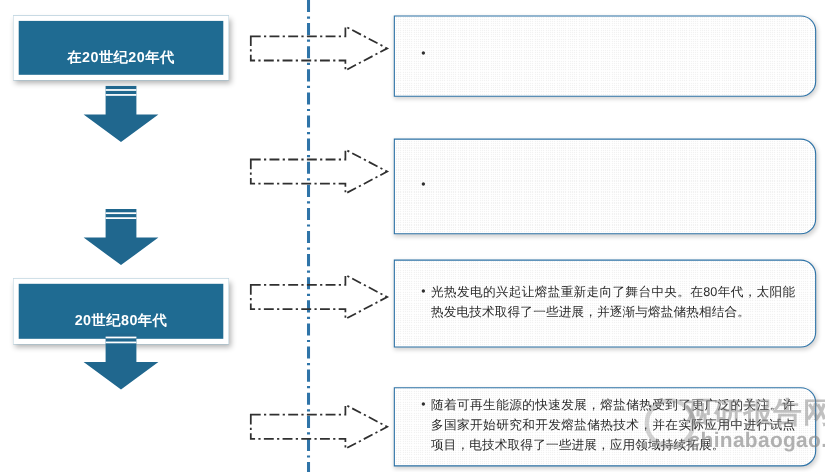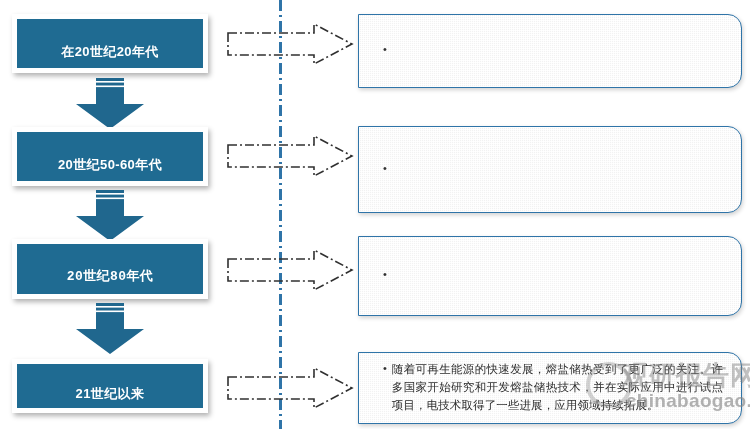--- a/index.html
+++ b/index.html
@@ -41,21 +41,21 @@
     font-weight: bold;
     letter-spacing: 0.4px;
     text-align: center;
     line-height: 1.2;
     white-space: nowrap;
     margin-top: 16px;
   }
 
   .stage-box.s1 { top: 14px;  height: 59px; }
   .stage-box.s2 { top: 127px; height: 59px; }
-  .stage-box.s3 { top: 239px; height: 60px; font-family: Liberation Mono, monospace; }
+  .stage-box.s3 { top: 253px; height: 60px; }
   .stage-box.s4 { top: 359px; height: 54px; }
 
   
   .down-arrow {
     position: absolute;
     left: 74px;
     width: 72px;
     height: 52px;
   }
   .down-arrow.a1 { top: 78px; }
@@ -189,23 +189,20 @@
       <span class="bullet">•</span>
     </div>
   </div>
 
   <svg class="down-arrow a1" viewBox="0 0 72 52">
     <path d="M22,0 L50,0 L50,26 L70,26 L36,51 L2,26 L22,26 Z" fill="#20678e"></path>
     <rect x="22" y="3" width="28" height="1.6" fill="#ffffff"></rect>
     <rect x="22" y="7.5" width="28" height="1.6" fill="#ffffff"></rect>
   </svg>
 
-  <div class="stage-box s2">
-    <span class="stage-label">20世纪50-60年代</span>
-  </div>
 
   <svg class="dash-arrow d2" viewBox="0 0 128 44">
     <path d="M2,11 L88,11 L88,2 L126,22 L88,42 L88,33 L2,33 Z" fill="none" stroke="#303030" stroke-width="1.6" stroke-dasharray="9 3 2 3"></path>
   </svg>
 
   <div class="desc-box b2">
     <div class="desc-inner">
       <span class="bullet">•</span>
     </div>
   </div>
@@ -220,32 +217,30 @@
     <span class="stage-label">20世纪80年代</span>
   </div>
 
   <svg class="dash-arrow d3" viewBox="0 0 128 44">
     <path d="M2,11 L88,11 L88,2 L126,22 L88,42 L88,33 L2,33 Z" fill="none" stroke="#303030" stroke-width="1.6" stroke-dasharray="9 3 2 3"></path>
   </svg>
 
   <div class="desc-box b3">
     <div class="desc-inner">
       <span class="bullet">•</span>
+      <span class="desc-text">光热发电的兴起让熔盐重新走向了舞台中央。在80年代，太阳能热发电技术取得了一些进展，并逐渐与熔盐储热相结合。</span>
     </div>
   </div>
 
   <svg class="down-arrow a3" viewBox="0 0 72 52">
     <path d="M22,0 L50,0 L50,26 L70,26 L36,51 L2,26 L22,26 Z" fill="#20678e"></path>
     <rect x="22" y="3" width="28" height="1.6" fill="#ffffff"></rect>
     <rect x="22" y="7.5" width="28" height="1.6" fill="#ffffff"></rect>
   </svg>
 
-  <div class="stage-box s4">
-    <span class="stage-label">21世纪以来</span>
-  </div>
 
   <svg class="dash-arrow d4" viewBox="0 0 128 44">
     <path d="M2,11 L88,11 L88,2 L126,22 L88,42 L88,33 L2,33 Z" fill="none" stroke="#303030" stroke-width="1.6" stroke-dasharray="9 3 2 3"></path>
   </svg>
 
   <div class="desc-box b4">
     <div class="desc-inner">
       <span class="bullet">•</span>
       <span class="desc-text">随着可再生能源的快速发展，熔盐储热受到了更广泛的关注。许多国家开始研究和开发熔盐储热技术，并在实际应用中进行试点项目，电技术取得了一些进展，应用领域持续拓展。</span>
     </div>

